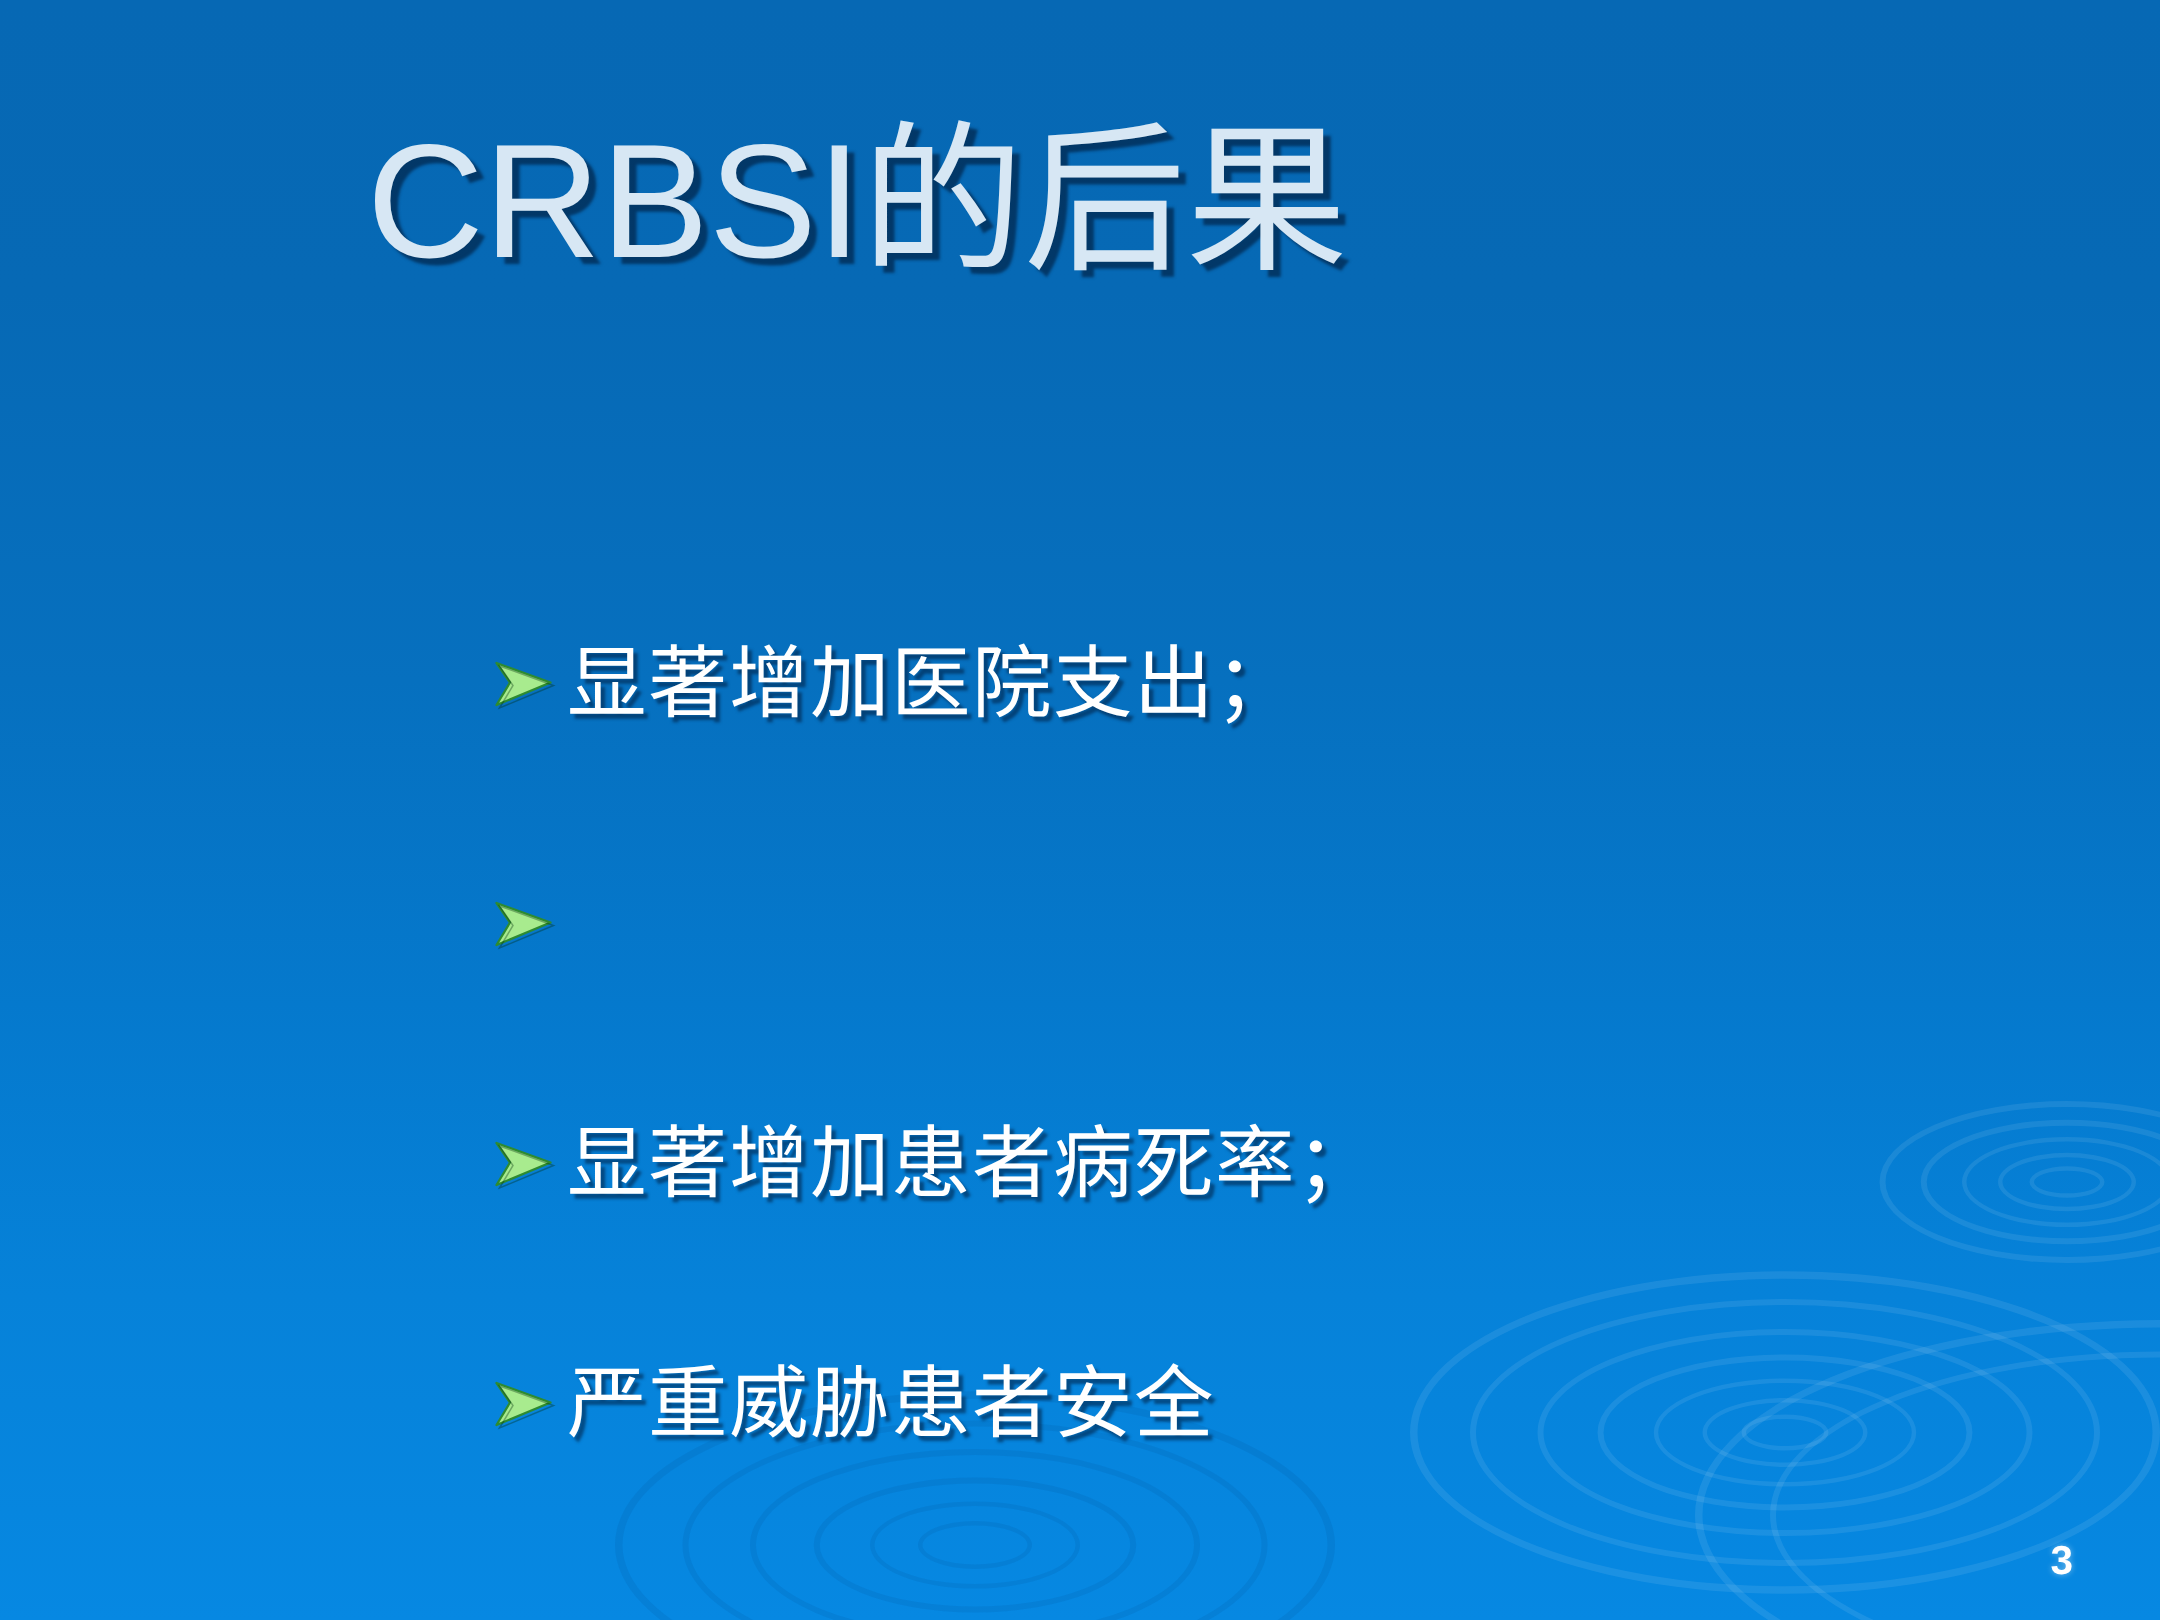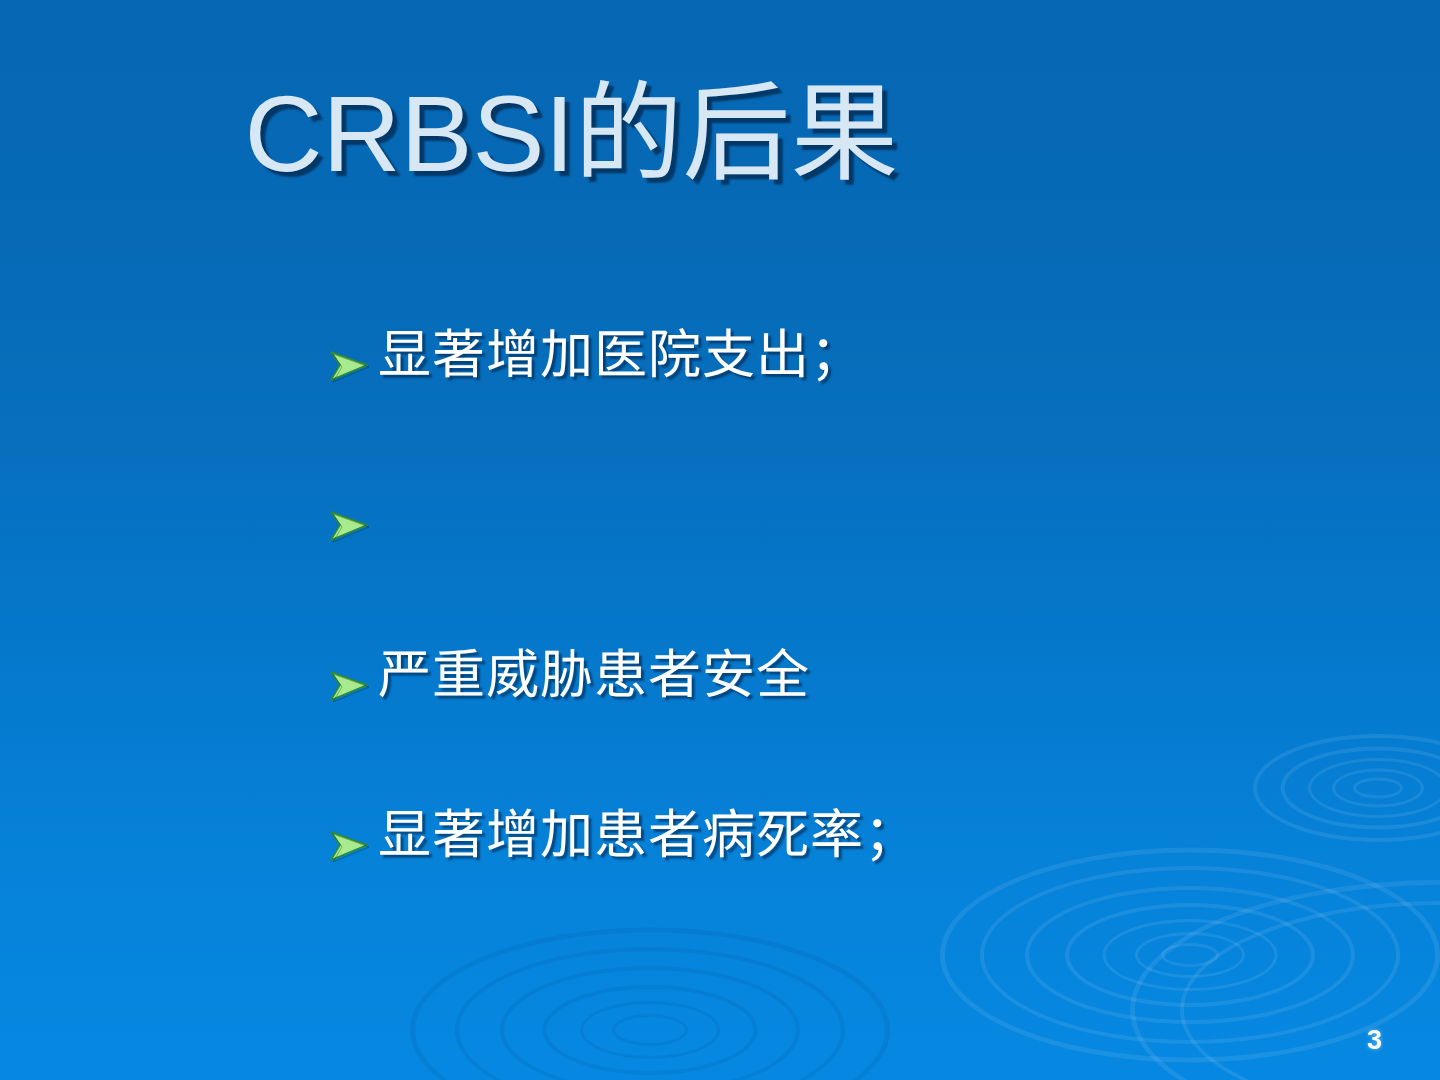--- a/index.html
+++ b/index.html
@@ -69,21 +69,21 @@
   #bullets {
     position: absolute;
     left: 326px;
     top: 326px;
     width: 1000px;
   }
   .bullet-row {
     position: relative;
     height: 160px;
     display: flex;
-    align-items: flex-start;
+    align-items: flex-end;
   }
   .bullet-marker {
     position: relative;
     width: 52px;
     height: 56px;
     flex: 0 0 52px;
     margin-top: 14px;
   }
   .bullet-marker svg { display: block; }
   .bullet-text {
@@ -173,30 +173,30 @@
       </span>
     </div>
 
     <div class="bullet-row">
       <span class="bullet-marker">
         <svg width="52" height="52" viewBox="0 0 52 52">
           <path d="M5 12 L41 25 L5 40 L14 25 Z" fill="#a8eb8e" stroke="#2e8b30" stroke-width="1.5" stroke-linejoin="round"></path>
           <path d="M5 12 L41 25 L5 40 L14 25 Z" fill="none" stroke="rgba(0,45,15,0.35)" stroke-width="1" transform="translate(2,2)"></path>
         </svg>
       </span>
+      <span class="bullet-text">显著增加患者病死率；</span>
+    </div>
+
+    <div class="bullet-row">
+      <span class="bullet-marker">
+        <svg width="52" height="52" viewBox="0 0 52 52">
+          <path d="M5 12 L41 25 L5 40 L14 25 Z" fill="#a8eb8e" stroke="#2e8b30" stroke-width="1.5" stroke-linejoin="round"></path>
+          <path d="M5 12 L41 25 L5 40 L14 25 Z" fill="none" stroke="rgba(0,45,15,0.35)" stroke-width="1" transform="translate(2,2)"></path>
+        </svg>
+      </span>
       <span class="bullet-text">严重威胁患者安全</span>
     </div>
 
-    <div class="bullet-row">
-      <span class="bullet-marker">
-        <svg width="52" height="52" viewBox="0 0 52 52">
-          <path d="M5 12 L41 25 L5 40 L14 25 Z" fill="#a8eb8e" stroke="#2e8b30" stroke-width="1.5" stroke-linejoin="round"></path>
-          <path d="M5 12 L41 25 L5 40 L14 25 Z" fill="none" stroke="rgba(0,45,15,0.35)" stroke-width="1" transform="translate(2,2)"></path>
-        </svg>
-      </span>
-      <span class="bullet-text">显著增加患者病死率；</span>
-    </div>
-
   </div>
 
   <div id="page-number">3</div>
 
 </div>
 
 </body></html>

